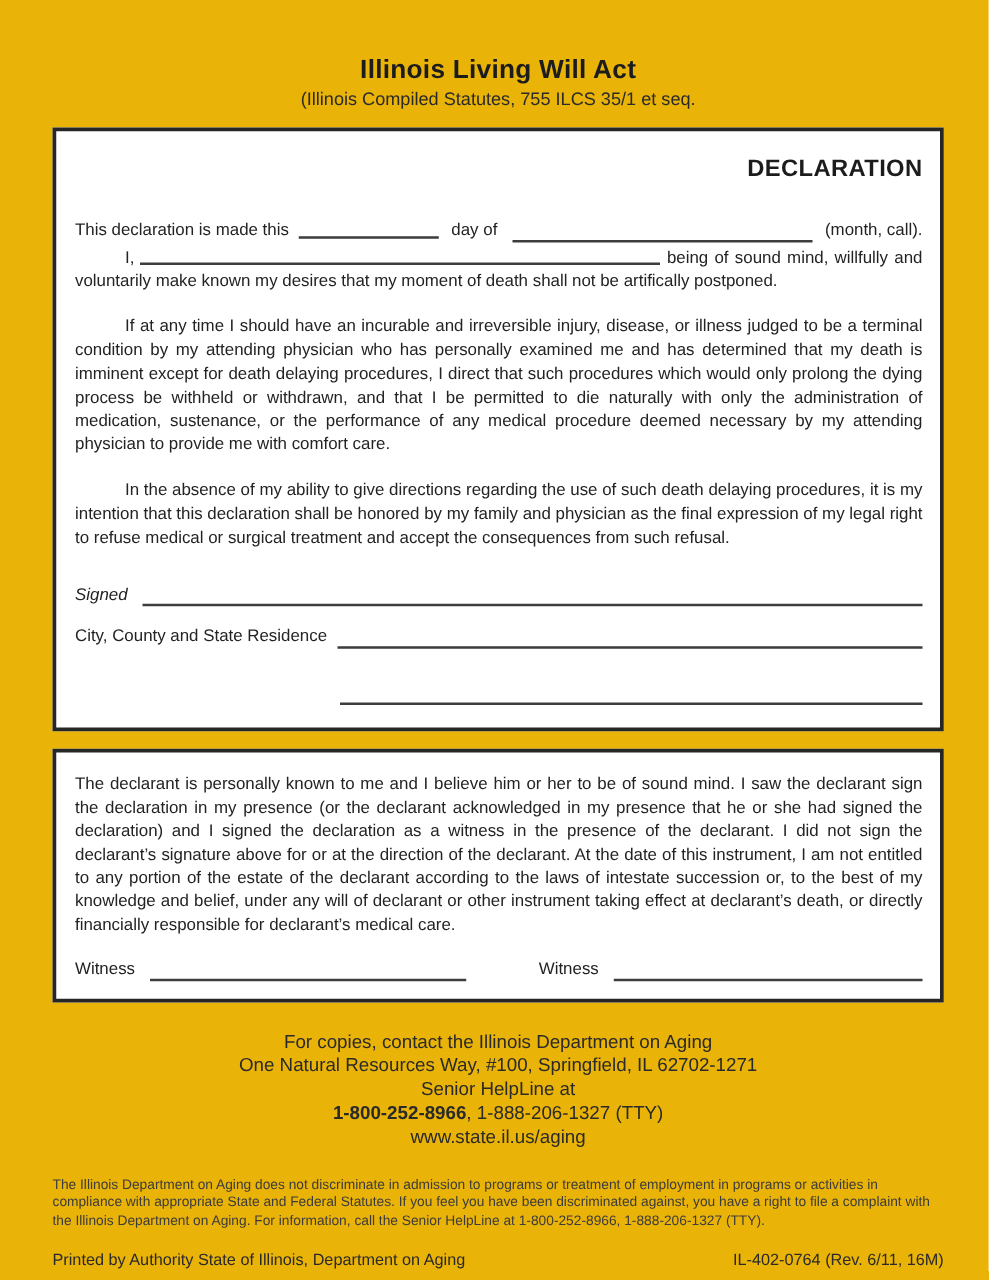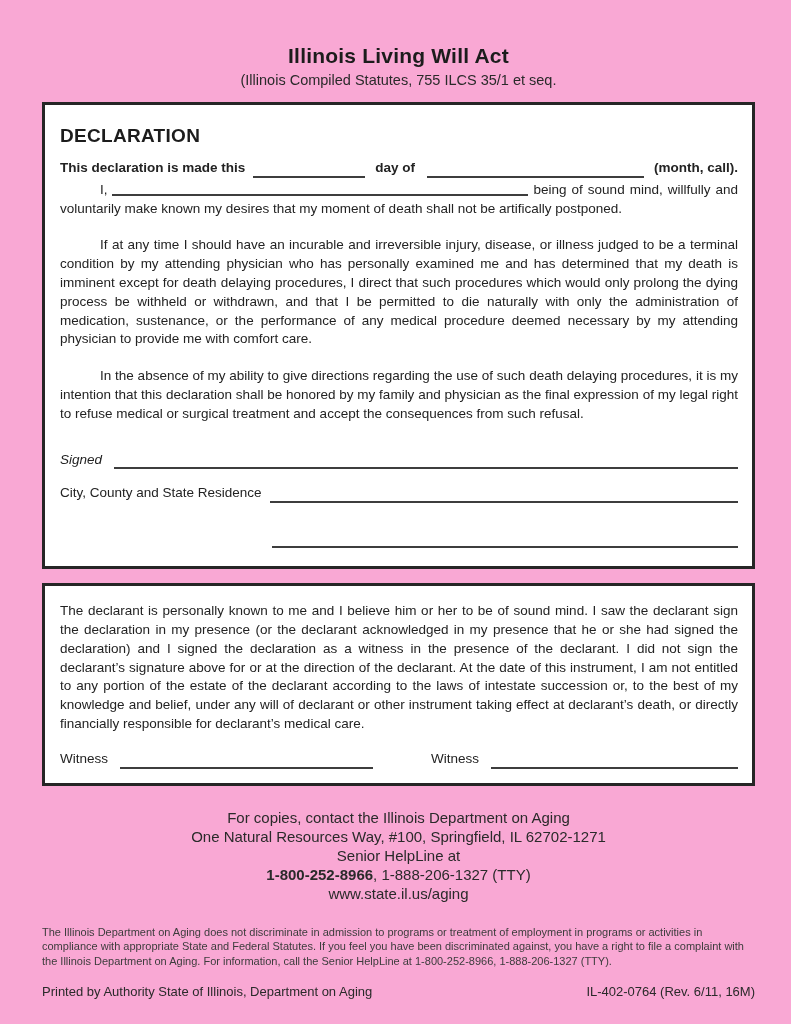--- a/index.html
+++ b/index.html
@@ -3,41 +3,41 @@
 <meta charset="utf-8">
 <style>
   * { margin: 0; padding: 0; box-sizing: border-box; }
   html, body { background: #ffffff; }
   body { font-family: "Liberation Sans", sans-serif; color: #232323; }
 
   .page {
     position: relative;
     width: 791px;
     height: 1024px;
-    background: #f9a8d4;
+    background: #eab308;
     padding: 44px 36px 0 42px;
     overflow: hidden;
   }
 
   
   .doc-header { text-align: center; margin-bottom: 14px; }
   .doc-title { font-size: 21px; font-weight: 700; letter-spacing: 0.2px; color: #1c1c1c; }
   .doc-subtitle { font-size: 14.5px; margin-top: 4px; color: #2a2a2a; }
   .doc-subtitle .it { }
 
   
   .box {
     border: 3px solid #262626;
     background: #ffffff;
   }
   .declaration-box { padding: 12px 14px 16px 15px; margin-bottom: 14px; }
   .witness-box { padding: 16px 14px 14px 15px; margin-bottom: 20px; }
 
   .box-heading {
-    text-align: left;
+    text-align: right;
     font-size: 19px;
     font-weight: 700;
     letter-spacing: 0.3px;
     margin-top: 8px;
     color: #1c1c1c;
   }
 
   .body-text { font-size: 13.5px; line-height: 18.8px; color: #232323; }
 
   
@@ -49,24 +49,23 @@
   }
   .fill {
     flex: 1 1 auto;
     border-bottom: 2px solid #3d3d3d;
     height: 14px;
     align-self: flex-end;
   }
 
   .made-line {
     display: flex;
-    align-items: flex-end;
-    margin-top: 12px;
+    align-items: center;
+    margin-top: 28px;
     white-space: nowrap;
-    font-weight: bold;
   }
   .made-line .blank-day { width: 112px; margin: 0 10px 0 8px; }
   .made-line .fill-month { margin: 0 10px 0 12px; }
 
   .para { text-align: justify; margin-top: 18px; }
   .para.indent { text-indent: 40px; }
 
   .intro-para { margin-top: 3px; text-align: justify; }
   .intro-para .blank-name { width: 416px; margin: 0 6px 0 4px; }
   .intro-para .lead-in { padding-left: 40px; }

